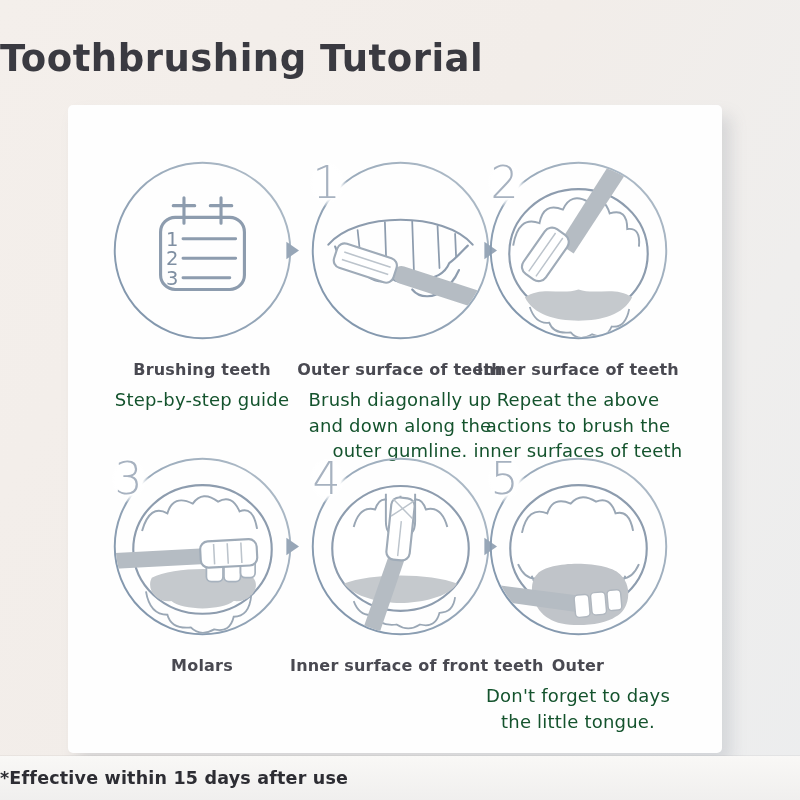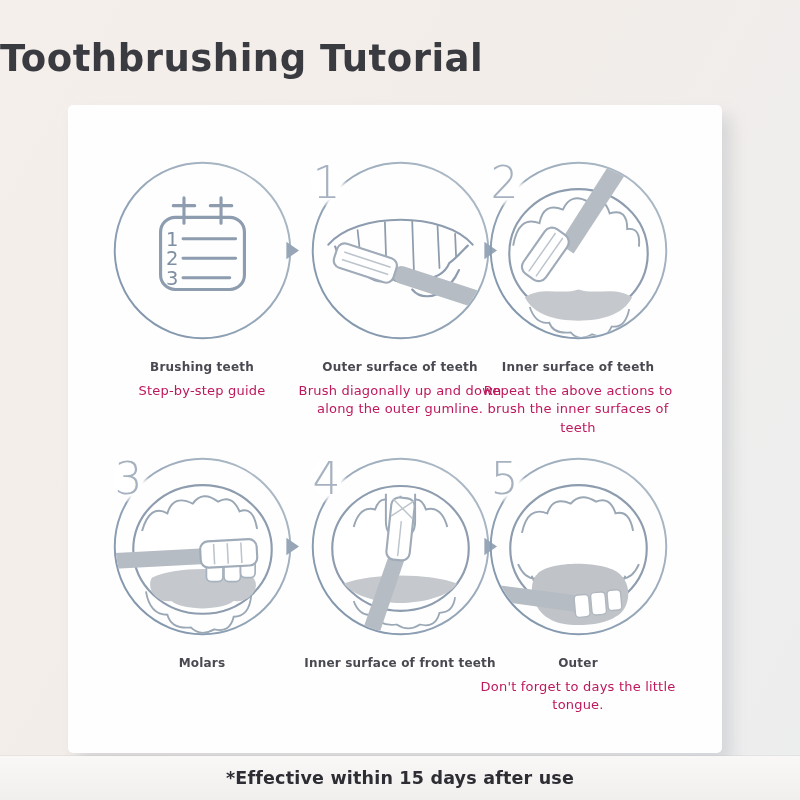--- a/index.html
+++ b/index.html
@@ -15,27 +15,27 @@
     background:#fefefe;border-radius:5px;
     box-shadow:9px 11px 16px rgba(125,130,145,.22);}
   .step{position:absolute;width:220px;text-align:center;}
   .s0{left:24px;top:48px;}  .s1{left:222px;top:48px;}  .s2{left:400px;top:48px;}
   .s3{left:24px;top:344px;} .s4{left:222px;top:344px;} .s5{left:400px;top:344px;}
   .art{position:relative;width:195px;height:195px;margin:0 auto;}
   .art svg{display:block;}
   .step-number{position:absolute;left:4px;top:6px;font-size:44px;font-weight:300;
     color:#a7b2c0;line-height:1;padding:2px 6px;
     background:radial-gradient(closest-side,#ffffff 68%,rgba(255,255,255,0));}
-  .step-title{margin-top:12px;font-size:12px;font-weight:600;color:#494951;
+  .step-title{margin-top:12px;font-size:16px;font-weight:600;color:#494951;
     letter-spacing:.2px;white-space:nowrap;}
-  .step-desc{margin:8px auto 0;max-width:222px;font-size:13px;line-height:1.42;
-    color:#be185d;letter-spacing:.2px;}
+  .step-desc{margin:8px auto 0;max-width:222px;font-size:18px;line-height:1.42;
+    color:#14532d;letter-spacing:.2px;}
   .footer{position:absolute;left:0;bottom:0;width:800px;height:44px;
     background:linear-gradient(#f9f8f6,#f0efee);
-    display:flex;align-items:center;justify-content:center;
+    display:flex;align-items:center;
     box-shadow:0 -1px 0 rgba(0,0,0,.04);}
   .footer-note{font-size:17.5px;font-weight:bold;color:#2d2d33;letter-spacing:.2px;}
 </style>
 </head>
 <body>
 
 <div class="header">
   <div class="page-title">Toothbrushing Tutorial</div>
 </div>
 

